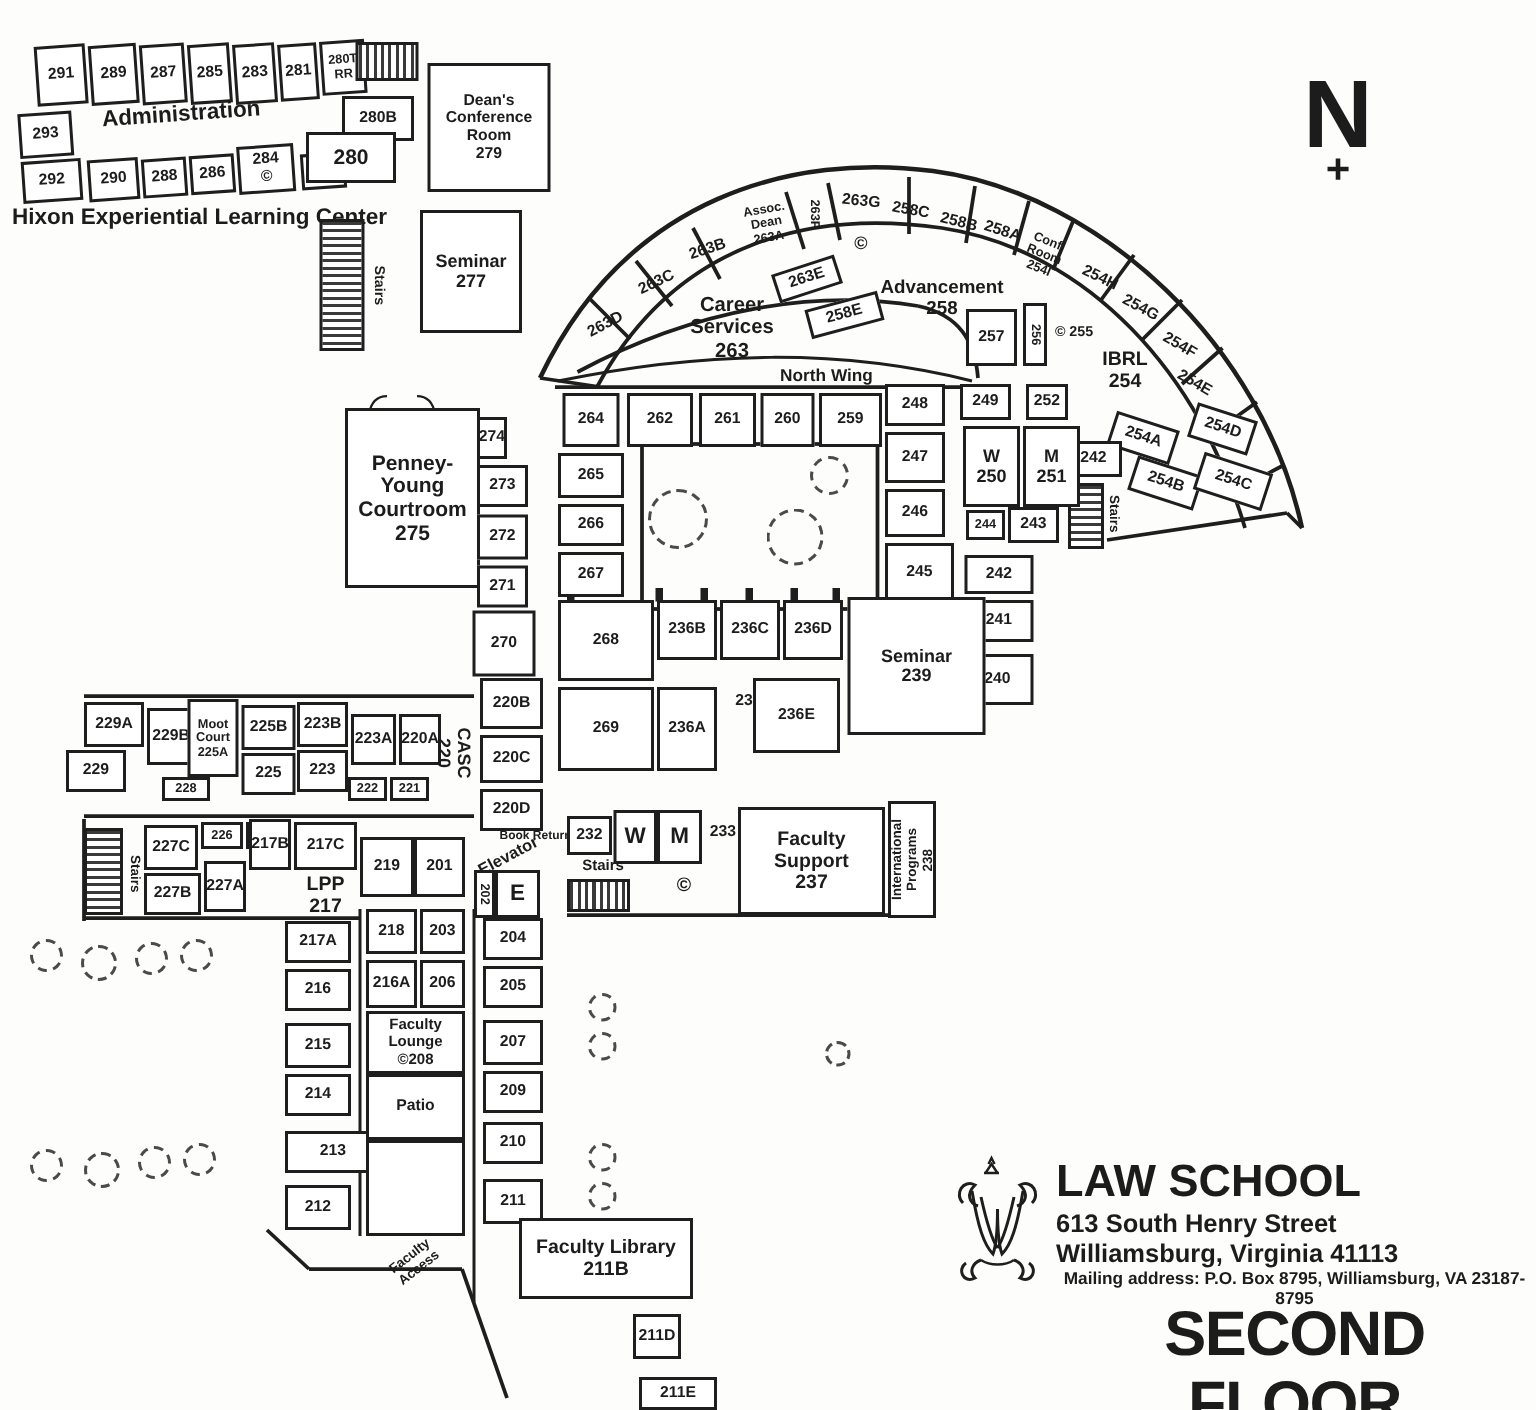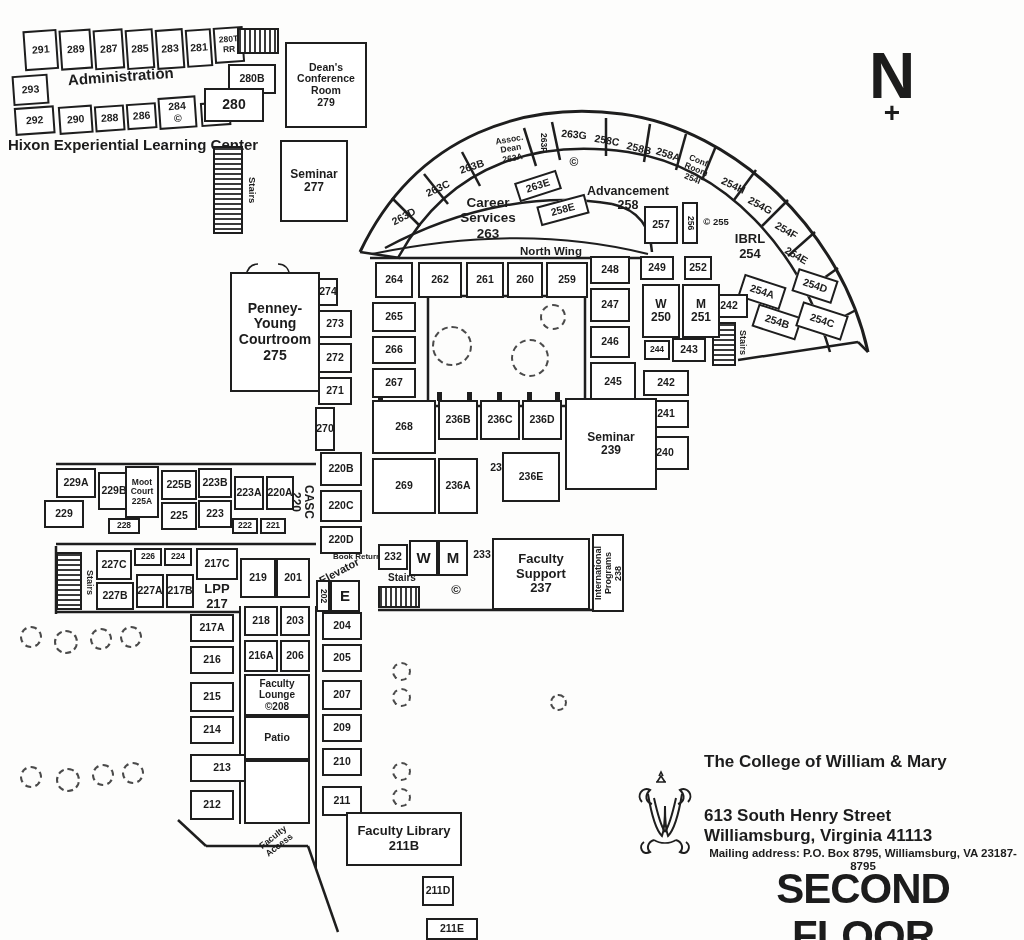--- a/index.html
+++ b/index.html
@@ -154,21 +154,21 @@
   <div class="hh" style="left:712px;top:322px;width:24px;height:44px"></div>
   <div class="lb vt" style="left:736px;top:318px;width:14px;height:50px;font-size:9px">Stairs</div>
 
   <div class="rm" style="left:230px;top:272px;width:90px;height:120px;font-size:14px">Penney-Young
 Courtroom
 275</div>
   <div class="rm" style="left:318px;top:278px;width:20px;height:28px">274</div>
   <div class="rm" style="left:318px;top:310px;width:34px;height:28px">273</div>
   <div class="rm" style="left:318px;top:343px;width:34px;height:30px">272</div>
   <div class="rm" style="left:318px;top:377px;width:34px;height:28px">271</div>
-  <div class="rm" style="left:315px;top:407px;width:20px;height:44px">270</div>
+  <div class="rm" style="left:315px;top:407px;width:42px;height:44px">270</div>
 
   <div class="rm" style="left:375px;top:262px;width:38px;height:36px">264</div>
   <div class="rm" style="left:418px;top:262px;width:44px;height:36px">262</div>
   <div class="rm" style="left:466px;top:262px;width:38px;height:36px">261</div>
   <div class="rm" style="left:507px;top:262px;width:36px;height:36px">260</div>
   <div class="rm" style="left:546px;top:262px;width:42px;height:36px">259</div>
   <div class="rm" style="left:590px;top:256px;width:40px;height:28px">248</div>
   <div class="rm" style="left:590px;top:288px;width:40px;height:34px">247</div>
   <div class="rm" style="left:590px;top:326px;width:40px;height:32px">246</div>
   <div class="rm" style="left:590px;top:362px;width:46px;height:40px">245</div>
@@ -228,21 +228,21 @@
   <div class="rm" style="left:276px;top:558px;width:34px;height:40px">201</div>
 
   <div class="hh" style="left:56px;top:552px;width:26px;height:58px"></div>
   <div class="lb vt" style="left:83px;top:556px;width:14px;height:54px;font-size:9px">Stairs</div>
   <div class="rm" style="left:96px;top:550px;width:36px;height:30px">227C</div>
   <div class="rm s" style="left:134px;top:548px;width:28px;height:18px">226</div>
   <div class="rm s" style="left:164px;top:548px;width:28px;height:18px">224</div>
   <div class="rm" style="left:196px;top:548px;width:42px;height:32px">217C</div>
   <div class="rm" style="left:96px;top:582px;width:38px;height:28px">227B</div>
   <div class="rm" style="left:136px;top:574px;width:28px;height:34px">227A</div>
-  <div class="rm" style="left:166px;top:574px;width:28px;height:34px">217B</div>
+  <div class="rm" style="left:166px;top:546px;width:28px;height:34px">217B</div>
   <div class="lb" style="left:196px;top:580px;width:42px;height:34px;font-size:13px">LPP
 217</div>
 
   <div class="rm" style="left:190px;top:614px;width:44px;height:28px">217A</div>
   <div class="rm" style="left:190px;top:646px;width:44px;height:28px">216</div>
   <div class="rm" style="left:190px;top:682px;width:44px;height:30px">215</div>
   <div class="rm" style="left:190px;top:716px;width:44px;height:28px">214</div>
   <div class="rm" style="left:190px;top:754px;width:64px;height:28px">213</div>
   <div class="rm" style="left:190px;top:790px;width:44px;height:30px">212</div>
   <div class="rm" style="left:244px;top:606px;width:34px;height:30px">218</div>
@@ -305,19 +305,19 @@
       <path d="M8,34 C2,28 8,18 16,22 C10,28 12,34 18,36"></path>
       <path d="M54,34 C60,28 54,18 46,22 C52,28 50,34 44,36"></path>
       <path d="M14,26 C18,50 22,62 28,68 C31,60 31,46 31,38"></path>
       <path d="M48,26 C44,50 40,62 34,68 C31,60 31,46 31,38"></path>
       <path d="M20,30 C24,48 27,58 31,64 M42,30 C38,48 35,58 31,64"></path>
       <path d="M10,74 C4,78 8,88 16,84 C12,80 14,74 20,72"></path>
       <path d="M52,74 C58,78 54,88 46,84 C50,80 48,74 42,72"></path>
       <path d="M20,72 C26,76 36,76 42,72" stroke-width="1.6"></path>
     </g>
   </svg>
-  <div class="lb" style="left:704px;top:752px;width:280px;height:20px;font-size:17px;justify-content:flex-start">The College of William &amp; Mary</div>
+  <div class="lb" style="left:704px;top:770px;width:300px;height:36px;font-size:30px;font-weight:800;justify-content:flex-start">LAW SCHOOL</div>
   <div class="lb" style="left:704px;top:806px;width:280px;height:20px;font-size:17px;justify-content:flex-start">613 South Henry Street</div>
   <div class="lb" style="left:704px;top:826px;width:300px;height:20px;font-size:17px;justify-content:flex-start">Williamsburg, Virginia 41113</div>
   <div class="lb" style="left:704px;top:852px;width:318px;height:16px;font-size:11.5px;justify-content:flex-start">Mailing address: P.O. Box 8795, Williamsburg, VA 23187-8795</div>
   <div class="lb" style="left:702px;top:886px;width:322px;height:52px;font-size:42px;font-weight:800;letter-spacing:-1px;justify-content:flex-start">SECOND FLOOR</div>
 
 </div>
 
 </body></html>

